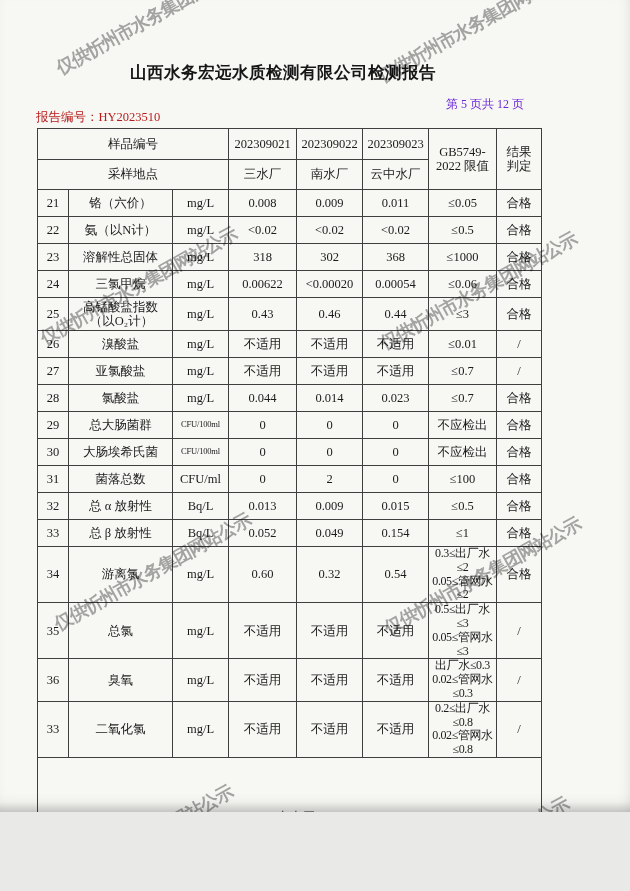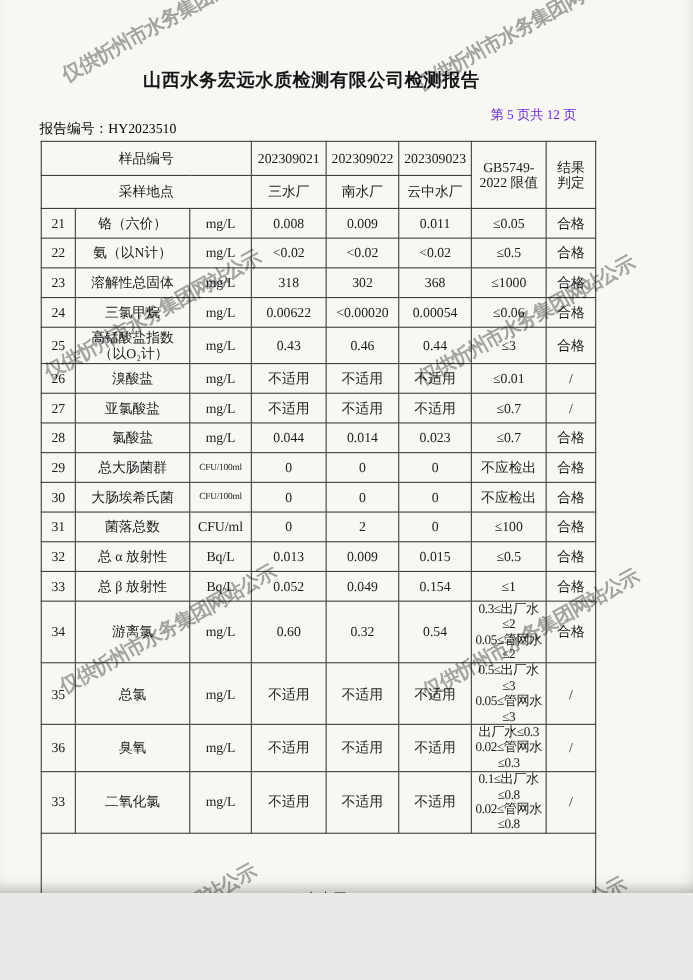--- a/index.html
+++ b/index.html
@@ -10,21 +10,21 @@
     overflow:hidden;
     font-family:"Liberation Serif","DejaVu Serif",serif;
     color:#1e1e1e;
     box-shadow:inset 0 -14px 18px -12px rgba(0,0,0,0.18), inset -10px 0 16px -12px rgba(0,0,0,0.10);
   }
   .title{
     position:absolute;left:0;top:62px;width:566px;text-align:center;
     font-size:16.5px;font-weight:bold;letter-spacing:0.5px;color:#161616;
   }
   .page-no{position:absolute;left:446px;top:96px;font-size:12px;color:#6d28d9;}
-  .report-no{position:absolute;left:36px;top:109px;font-size:12.5px;color:#000000;}
+  .report-no{position:absolute;left:36px;top:109px;font-size:12.5px;color:#b91c1c;}
   table.report{
     position:absolute;left:37px;top:128px;width:504px;
     border-collapse:collapse;table-layout:fixed;
   }
   table.report td{
     border:1px solid #3f3f3f;
     font-size:12.5px;text-align:center;vertical-align:middle;
     padding:0 2px;overflow:hidden;color:#1b1b1b;
     line-height:1.15;
   }
@@ -259,21 +259,21 @@
       <td class="c-limit small"><span>出厂水≤0.3</span><span class="l2">0.02≤管网水≤0.3</span></td>
       <td class="c-res">/</td>
     </tr>
         <tr>
       <td class="c-no">33</td>
       <td class="c-name"><span>二氧化氯</span></td>
       <td class="c-unit">mg/L</td>
       <td class="c-v">不适用</td>
       <td class="c-v">不适用</td>
       <td class="c-v">不适用</td>
-      <td class="c-limit small"><span>0.1≤出厂水≤0.8</span><span class="l2">0.02≤管网水≤0.8</span></td>
+      <td class="c-limit small"><span>0.2≤出厂水≤0.8</span><span class="l2">0.02≤管网水≤0.8</span></td>
       <td class="c-res">/</td>
     </tr>
       </tbody>
     <tbody>
       <tr>
         <td colspan="8" class="blank-cell">云中水厂</td>
       </tr>
     </tbody>
   </table>
 

